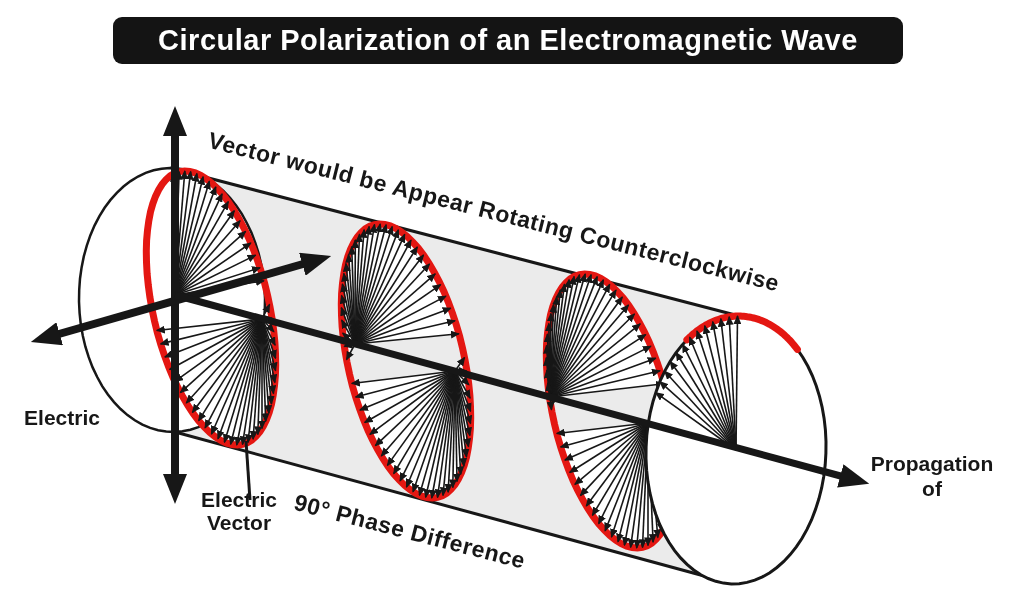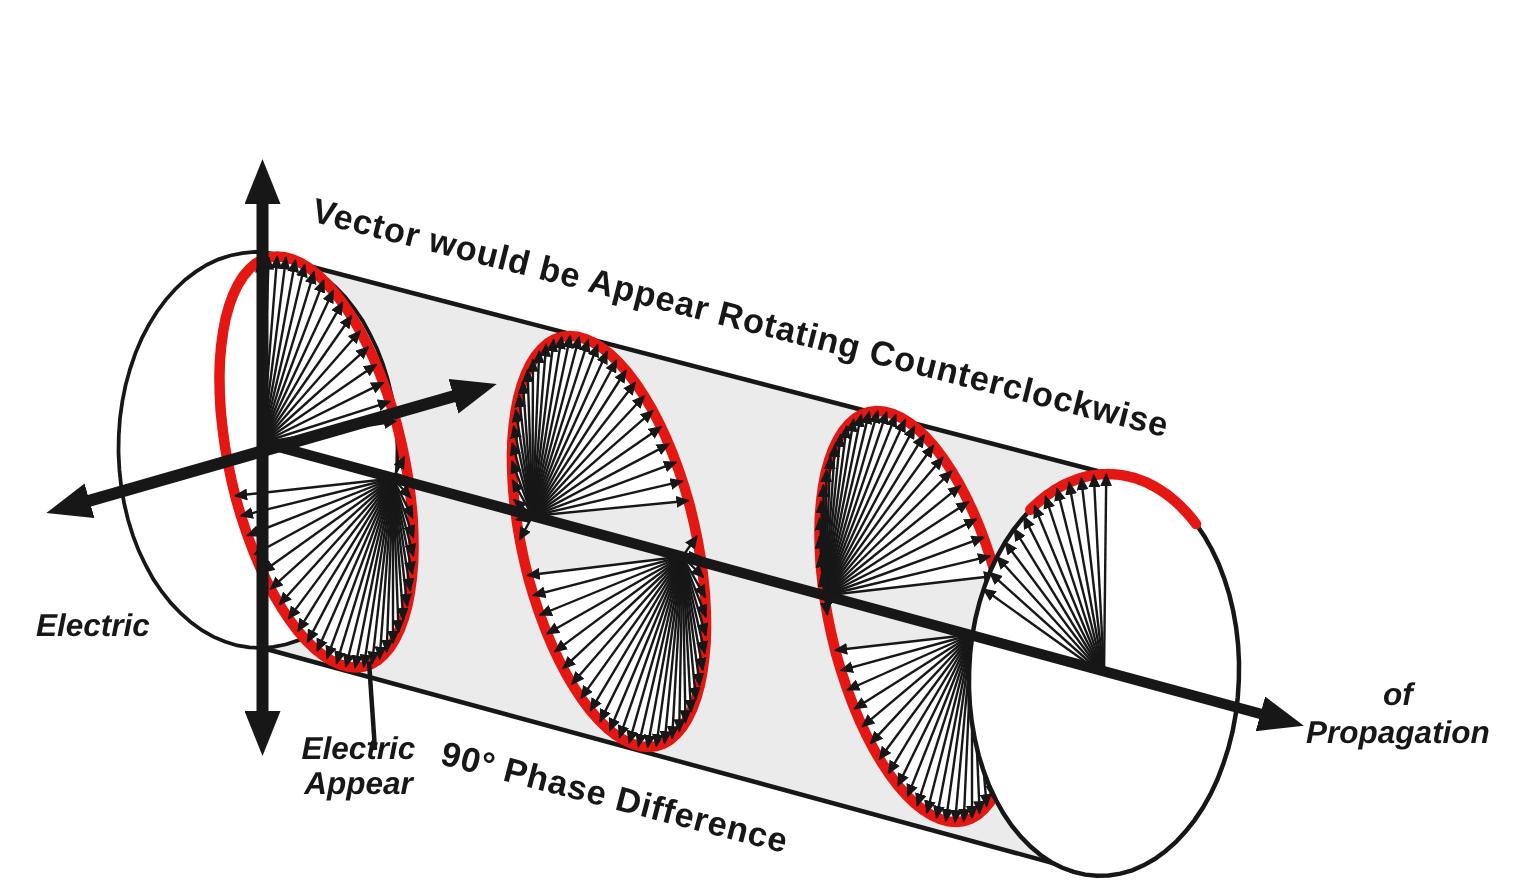--- a/index.html
+++ b/index.html
@@ -11,21 +11,21 @@
              border-radius:9px;display:flex;align-items:center;justify-content:center;}
   .title-bar span{color:#ffffff;font-size:29px;font-weight:bold;letter-spacing:.5px;white-space:nowrap;}
   .rot-note{left:212px;top:127px;font-size:23px;white-space:nowrap;
             transform:rotate(14.2deg);transform-origin:left top;letter-spacing:.5px;}
   .phase-note{left:298px;top:489px;font-size:23px;white-space:nowrap;
               transform:rotate(14.5deg);transform-origin:left top;letter-spacing:.5px;}
   .block{text-align:center;font-size:21px;line-height:23px;}
   .ef{left:6px;top:406px;width:112px;}
   .ev{left:183px;top:488px;width:112px;}
   .dir{left:852px;top:451px;width:160px;line-height:25px;}
-  .block span{display:block;font-style:italic;}
+  .block span{display:block;}
 </style>
 </head>
 <body>
 
 <div class="stage">
 
   <svg id="dsvg" width="1024" height="597" viewBox="0 0 1024 597">
     <defs>
       <marker id="m-fan" markerUnits="userSpaceOnUse" markerWidth="9" markerHeight="8" refX="8" refY="4" orient="auto">
           <path d="M0,0L9,4L0,8Z" fill="#171717"></path>
@@ -249,32 +249,35 @@
           <line x1="736" y1="450" x2="659.9" y2="381.7" marker-end="url(#m-fan)"></line>
           <line x1="736" y1="450" x2="655.7" y2="392.7" marker-end="url(#m-fan)"></line>
         </g>
         <line x1="175" y1="128" x2="175" y2="482" stroke="#171717" stroke-width="8" marker-end="url(#m-axis)" marker-start="url(#m-axis)"></line>
         <line x1="310" y1="262" x2="52" y2="336" stroke="#171717" stroke-width="8" marker-end="url(#m-axis)" marker-start="url(#m-axis)"></line>
         <line x1="175" y1="295" x2="848" y2="478" stroke="#171717" stroke-width="7" marker-end="url(#m-axis)"></line>
         <line x1="246" y1="441" x2="250" y2="500" stroke="#171717" stroke-width="3"></line>
       </g>
   </svg>
 
+  <div class="title-bar">
+    <span>Circular Polarization of an Electromagnetic Wave</span>
+  </div>
 
   <div class="lbl rot-note">Vector would be Appear Rotating Counterclockwise</div>
 
   <div class="lbl phase-note">90° Phase Difference</div>
 
   <div class="lbl block ef">
     <span>Electric</span>
   </div>
 
   <div class="lbl block ev">
     <span>Electric</span>
-    <span>Appear</span>
+    <span>Vector</span>
   </div>
 
   <div class="lbl block dir">
+    <span>Propagation</span>
     <span>of</span>
-    <span>Propagation</span>
   </div>
 
 </div>
 
 </body></html>

